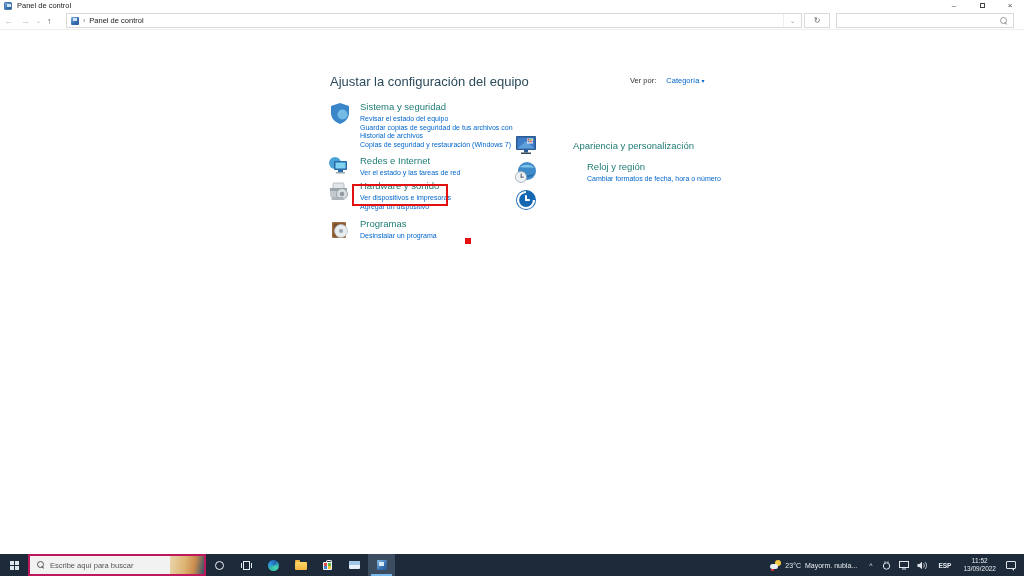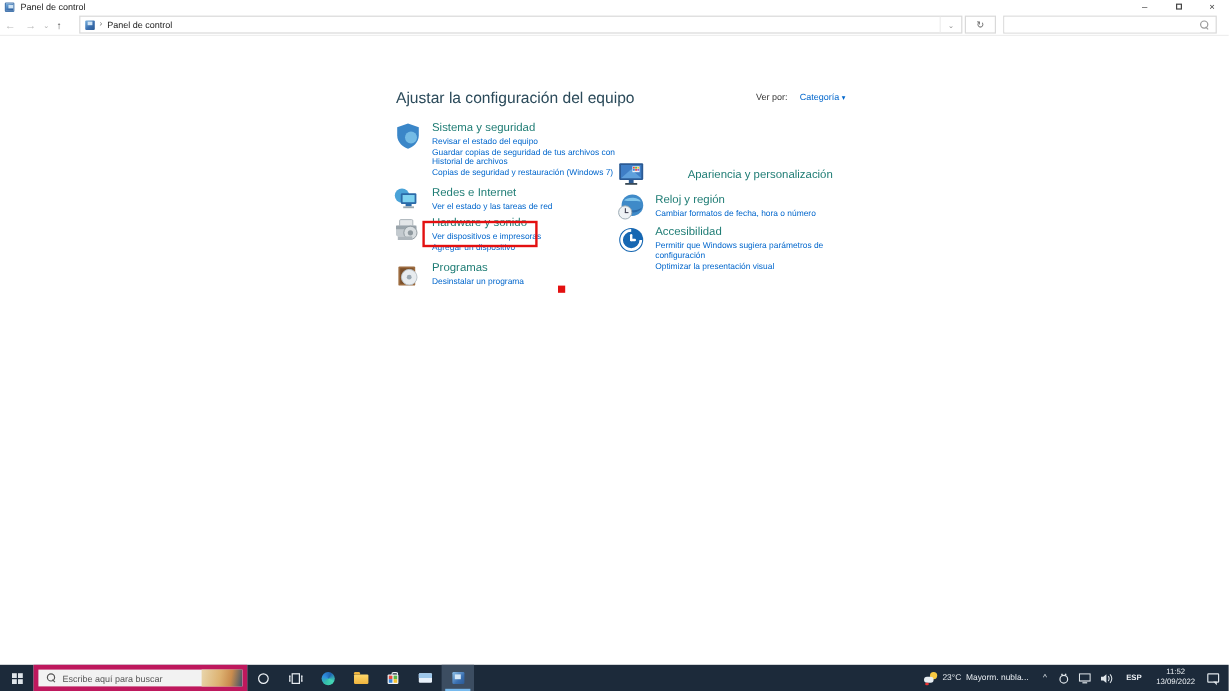--- a/index.html
+++ b/index.html
@@ -58,21 +58,21 @@
 
   
   .hl-rect { position:absolute; left:352px; top:154px; width:96px; height:22px; border:2px solid var(--annotation-red,#e31010); z-index:50; background:transparent; }
   .red-dot { position:absolute; left:465px; top:208px; width:6px; height:6px; background:var(--annotation-red,#e31010); z-index:50; }
 
   
   .taskbar { position:absolute; left:0; top:554px; width:1024px; height:22px; background:var(--taskbar-bg,#1c2a3a); display:flex; align-items:center; }
   .tb-start { width:28px; height:22px; display:flex; align-items:center; justify-content:center; }
   .winlogo { width:9px; height:9px; display:grid; grid-template-columns:4px 4px; grid-template-rows:4px 4px; gap:1px; }
   .winlogo span { background:#dfe5ea; }
-  .tb-search { width:178px; height:22px; background:#f2f2f2; border:4px solid #be185d; display:flex; align-items:center; overflow:hidden; }
+  .tb-search { width:178px; height:22px; background:#f2f2f2; border:2px solid #be185d; display:flex; align-items:center; overflow:hidden; }
   .tb-search .mag::before { border-color:#555; }
   .tb-search .mag::after { background:#555; }
   .tb-search .mag { margin:0 5px 0 7px; }
   .tb-search-text { font-size:7.5px; color:#555; flex:1; white-space:nowrap; }
   .tb-bing { width:34px; height:22px; flex:0 0 auto;
              background:linear-gradient(100deg,#e9d7ae 0%,#ddb271 45%,#c98c4e 70%,#33506e 100%); }
   .tb-icons { display:flex; height:22px; }
   .tbi { width:27px; height:22px; display:flex; align-items:center; justify-content:center; position:relative; }
   .tbi.active { background:#3c4d61; }
   .tbi.active::after { content:""; position:absolute; left:3px; right:3px; bottom:0; height:2px; background:#76b9ed; }
@@ -236,21 +236,21 @@
             <rect x="17.1" y="7.8" width="1.5" height="1.5" fill="#9a59c0"></rect>
             <rect x="10" y="17" width="4" height="2.5" fill="#2b5a94"></rect>
             <rect x="7" y="19.5" width="10" height="1.5" fill="#3a4a55"></rect>
           </svg>
       </span>
       <div class="ctext" style="padding-top:7px;align-items:flex-end;">
         <a class="ctitle">Apariencia y personalización</a>
       </div>
     </div>
 
-    <div class="cat rightcol" style="left:514px; top:131px;">
+    <div class="cat rightcol" style="left:514px; top:131px;gap:41px;">
       <span class="cicon">
         <svg viewBox="0 0 24 24">
             <circle cx="13" cy="10" r="9" fill="#3f8ac8"></circle>
             <path d="M6 6 C9 3 18 3 20 7 C16 6 9 7 6 6 Z" fill="#7fc4ea"></path>
             <path d="M5 13 C8 15 18 15 21 12 C19 17 8 18 5 13 Z" fill="#2b6aa8"></path>
             <circle cx="7" cy="16" r="5.5" fill="#eef2f5" stroke="#9aa8b2" stroke-width="0.8"></circle>
             <rect x="6.7" y="12.5" width="0.9" height="4" fill="#445"></rect>
             <rect x="6.7" y="15.7" width="3" height="0.9" fill="#445"></rect>
           </svg>
       </span>
@@ -262,25 +262,20 @@
 
     <div class="cat rightcol" style="left:514px; top:158px;">
       <span class="cicon">
         <svg viewBox="0 0 24 24">
             <circle cx="12" cy="12" r="10" fill="#1667b2"></circle>
             <path d="M12 4 A8 8 0 1 0 20 12" fill="none" stroke="#fff" stroke-width="2.2"></path>
             <rect x="11" y="7" width="2" height="6" rx="1" fill="#fff"></rect>
             <rect x="11" y="11" width="5" height="2" rx="1" fill="#fff"></rect>
           </svg>
       </span>
-      <div class="ctext">
-        <a class="ctitle">Accesibilidad</a>
-        <a class="clink">Permitir que Windows sugiera parámetros de configuración</a>
-        <a class="clink">Optimizar la presentación visual</a>
-      </div>
     </div>
 
     <div class="hl-rect"></div>
     <div class="red-dot"></div>
   </div>
 
   <div class="taskbar">
     <div class="tb-start">
       <span class="winlogo">
           <span></span>

